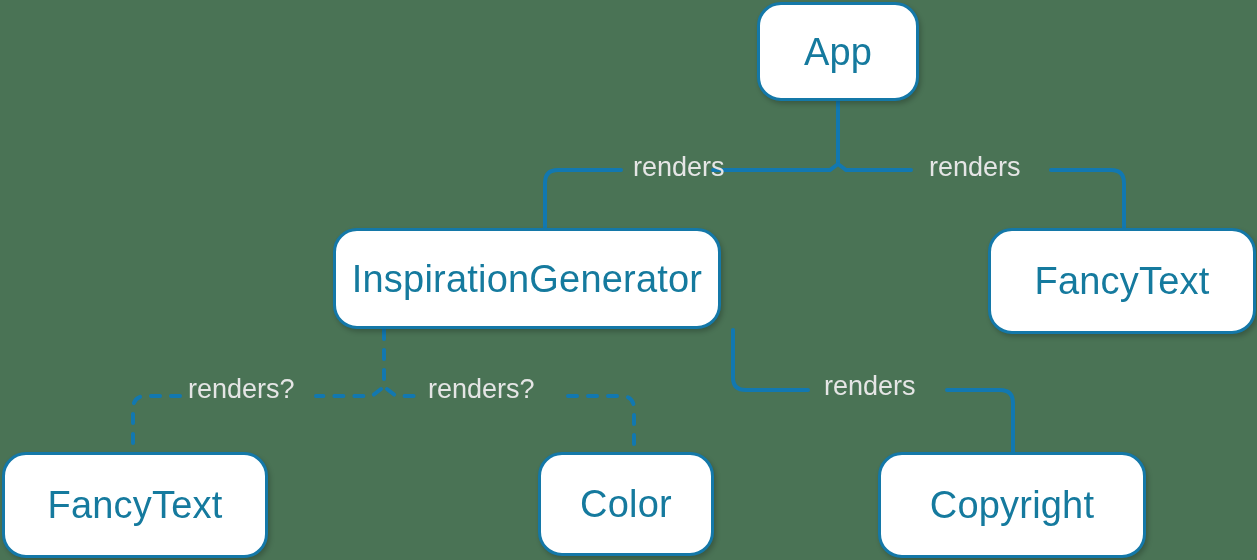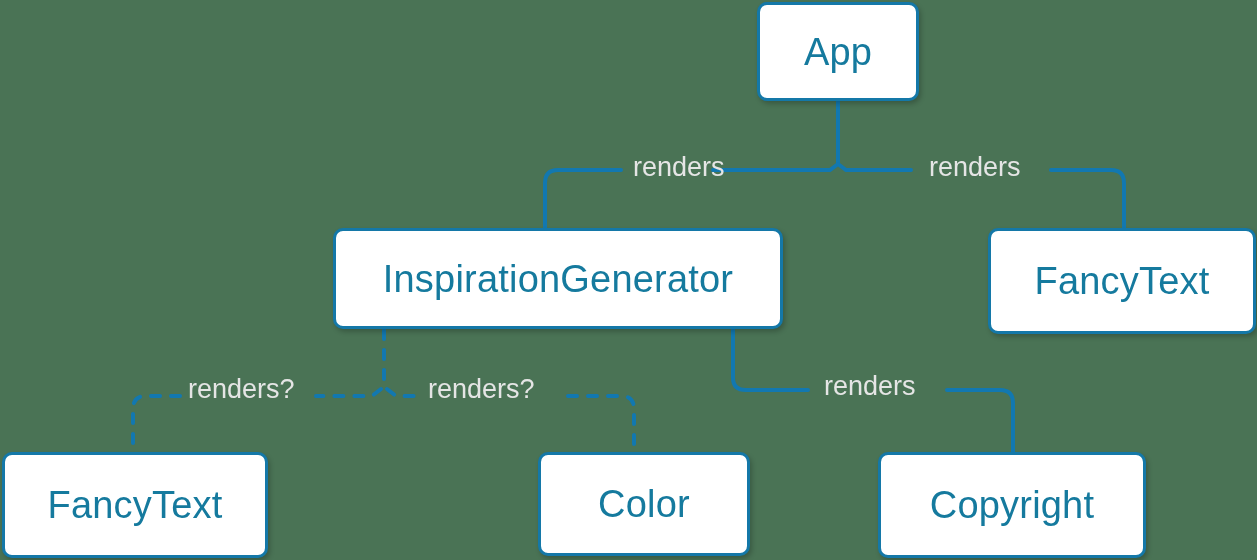--- a/index.html
+++ b/index.html
@@ -23,21 +23,21 @@
     left: 0;
     top: 0;
     width: 1257px;
     height: 560px;
   }
   .node-box {
     position: absolute;
     box-sizing: border-box;
     background: #ffffff;
     border: 3px solid #1478a8;
-    border-radius: 10px;
+    border-radius: 24px;
     display: flex;
     align-items: center;
     justify-content: center;
     box-shadow: 2px 3px 5px rgba(0,0,0,0.22);
     z-index: 2;
   }
   .node-label {
     color: #157a9e;
     font-size: 38px;
     line-height: 1;
@@ -48,24 +48,24 @@
     position: absolute;
     color: #e5e5e5;
     font-size: 27px;
     line-height: 1;
     white-space: nowrap;
     z-index: 3;
     font-weight: 500;
   }
   
   #node-app        { left: 757px;  top: 2px;   width: 162px; height: 99px; }
-  #node-inspgen    { left: 333px;  top: 228px; width: 450px; height: 101px; }
+  #node-inspgen    { left: 333px;  top: 228px; width: 388px; height: 101px; }
   #node-fancytext-right { left: 988px; top: 228px; width: 268px; height: 106px; }
   #node-fancytext-left  { left: 2px;  top: 452px; width: 266px; height: 106px; }
-  #node-color      { left: 538px;  top: 452px; width: 212px; height: 104px; }
+  #node-color      { left: 538px;  top: 452px; width: 176px; height: 104px; }
   #node-copyright  { left: 878px;  top: 452px; width: 268px; height: 106px; }
 
   #label-renders-1 { left: 633px; top: 154px; }
   #label-renders-2 { left: 929px; top: 154px; }
   #label-renders-q1 { left: 188px; top: 376px; }
   #label-renders-q2 { left: 428px; top: 376px; }
   #label-renders-3 { left: 824px; top: 373px; }
 </style>
 </head>
 <body>

